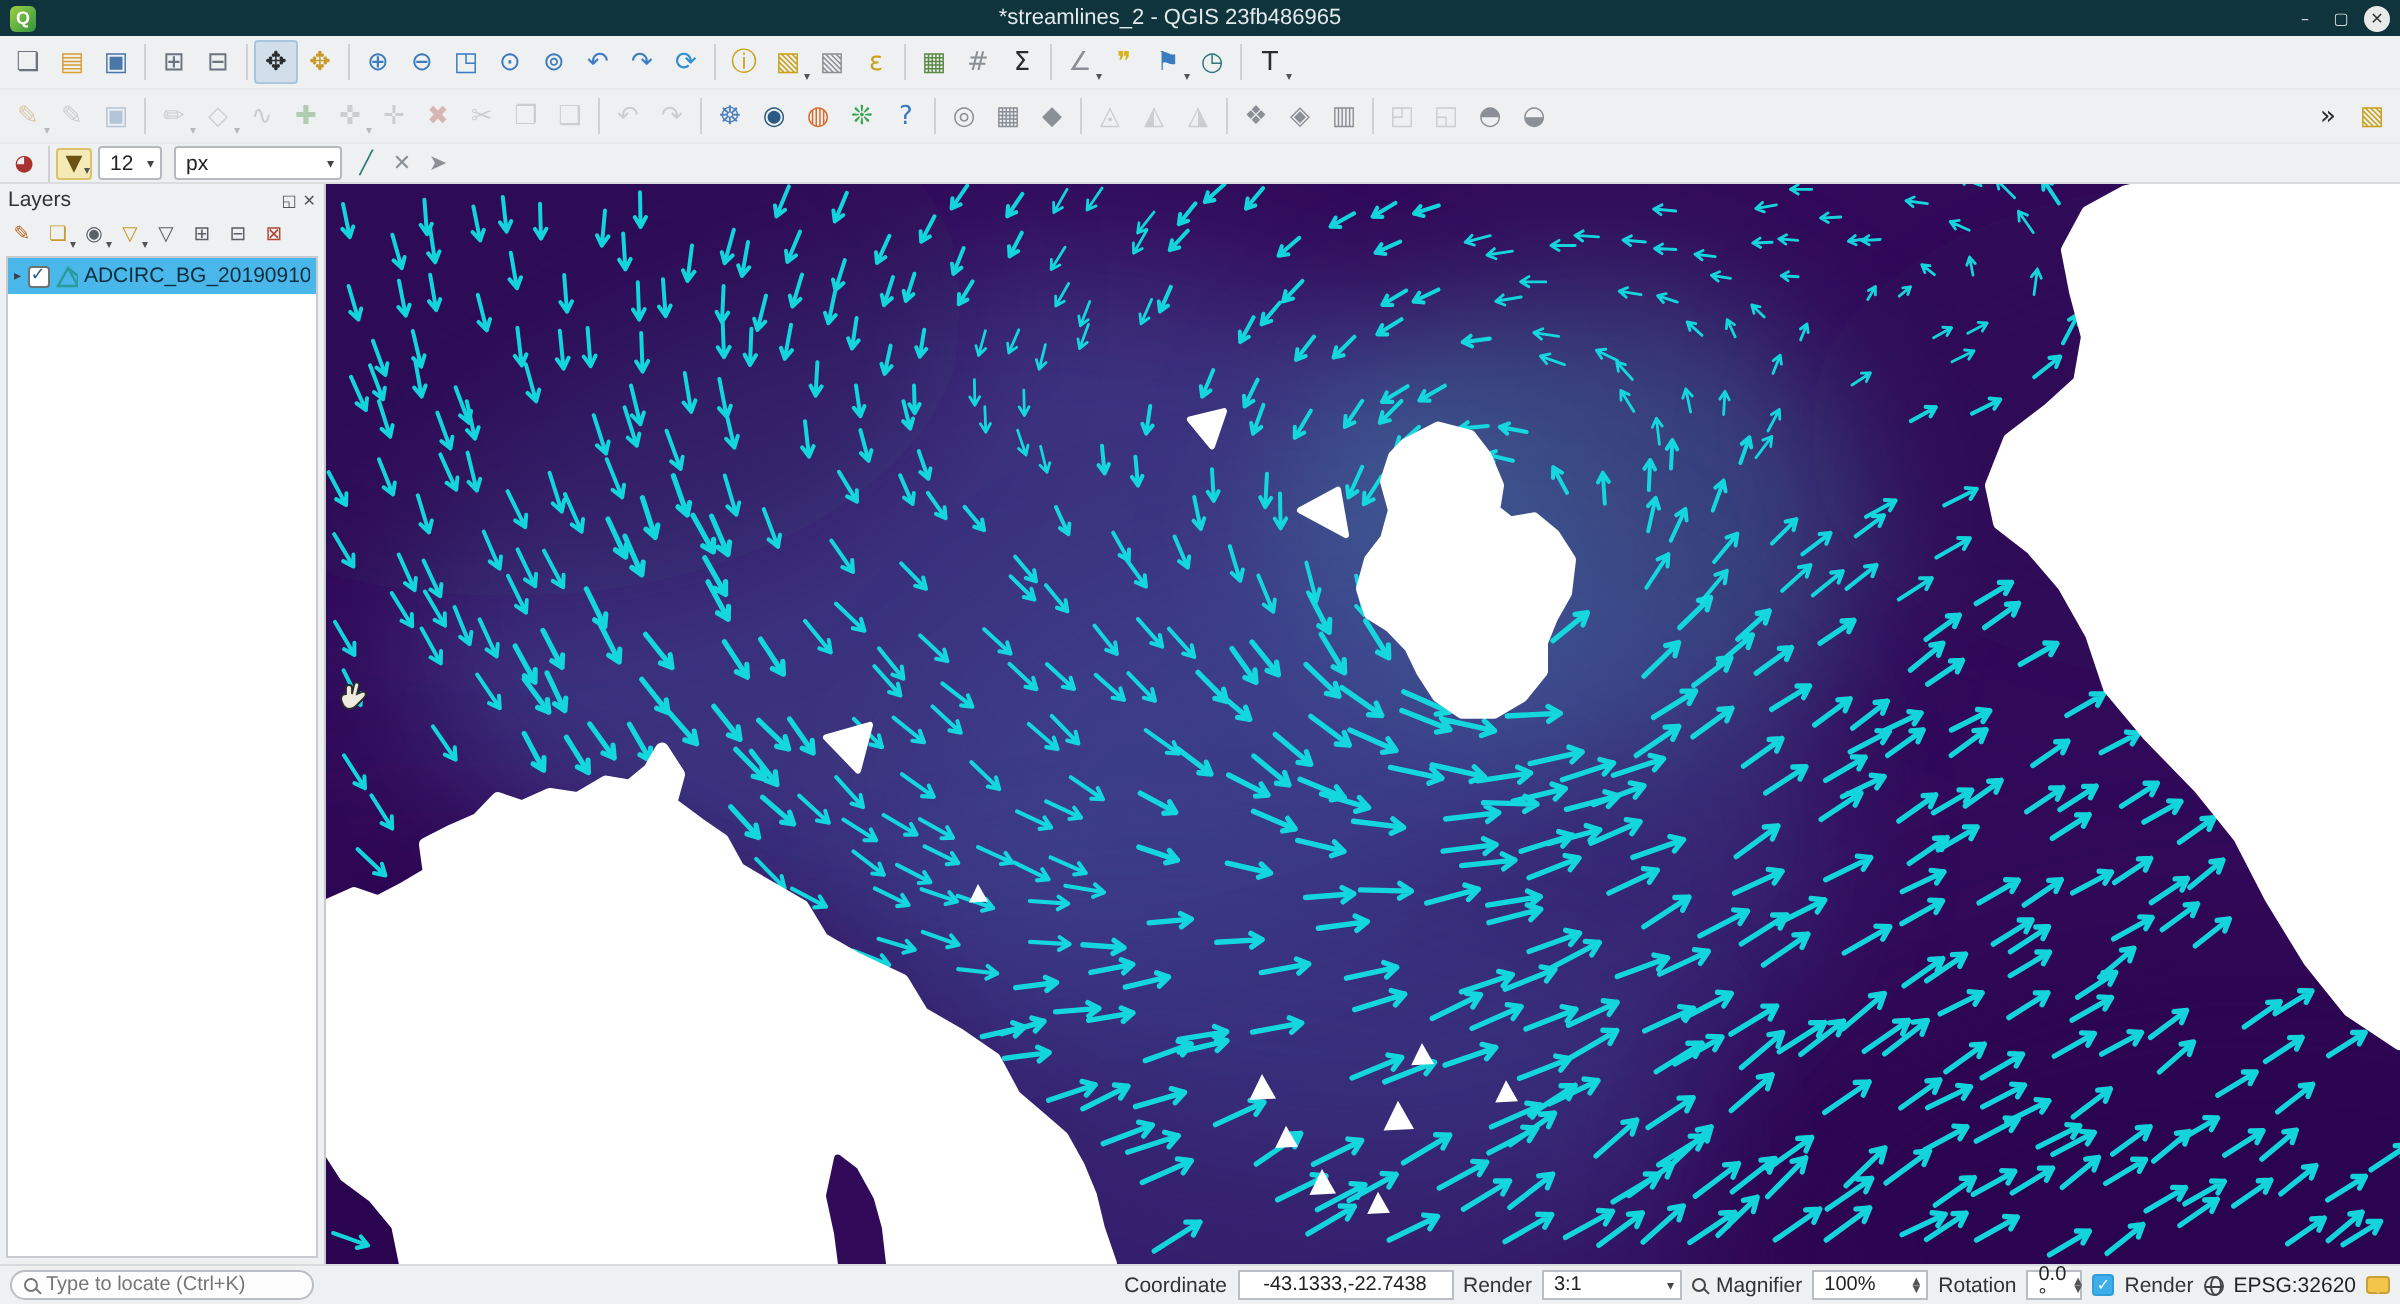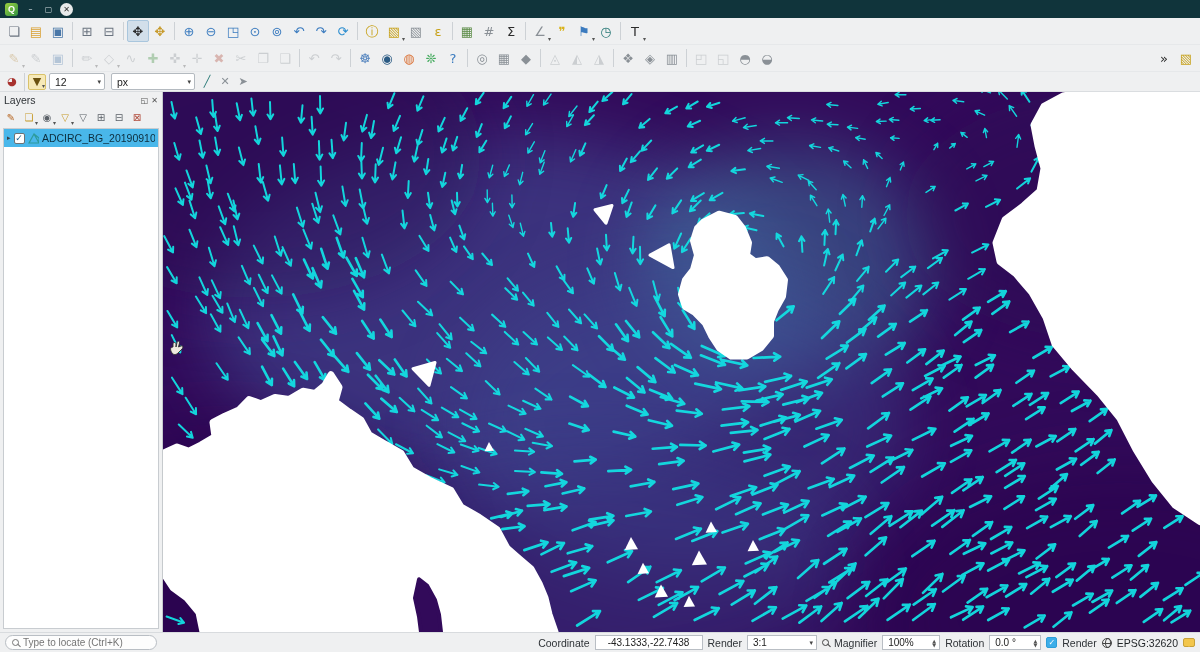--- a/index.html
+++ b/index.html
@@ -80,20 +80,21 @@
 .msg::after{content:"";position:absolute;left:2px;bottom:-4px;border:3px solid transparent;border-top-color:#f3c64b}
 .crs{color:#1f2326;white-space:nowrap}
 </style>
 </head>
 <body>
 
 <div class="app">
 
   <div class="titlebar">
     <span class="qgis-logo">Q</span>
+    <div class="title">*streamlines_2 - QGIS 23fb486965</div>
     <div class="winbtns">
         <span class="winbtn">–</span>
         <span class="winbtn">▢</span>
         <span class="winbtn close">✕</span>
       </div>
   </div>
 
 
   <div class="toolbar row1">
       <div class="tbtn">
@@ -313,21 +314,21 @@
     <div style="display:flex;align-items:center">
         <div class="tbtn">
           <span class="gl" style="color: rgb(168, 50, 46);">◕</span>
         </div>
         <div class="tsep"></div>
         <div class="tbtn hl">
           <span class="gl" style="color: rgb(107, 82, 16);">▼</span>
           <span class="dd">▾</span>
         </div>
       </div>
-    <div class="combo" style="width:56px">
+    <div class="combo" style="width:32px">
       <span style="flex:1">12</span>
         <span class="ca"></span>
     </div>
     <div class="combo" style="width:84px">
       <span style="flex:1">px</span>
         <span class="ca"></span>
     </div>
     <div style="display:flex;align-items:center">
         <div class="tbtn">
           <span class="gl" style="color: rgb(43, 122, 120);">╱</span>
@@ -451,21 +452,21 @@
     <span class="mag dark"></span>
     <span class="sb-label">Magnifier</span>
     <div class="sb-combo" style="width:58px">
       <span style="flex:1">100%</span>
       <span class="spin">
           <span class="up"></span>
           <span class="dn"></span>
         </span>
     </div>
     <span class="sb-label">Rotation</span>
-    <div class="sb-combo" style="width:52px">
+    <div class="sb-combo" style="width:28px">
       <span style="flex:1">0.0 °</span>
       <span class="spin">
           <span class="up"></span>
           <span class="dn"></span>
         </span>
     </div>
     <span class="sb-check checked"></span>
     <span class="sb-label">Render</span>
     <span class="globe"></span>
     <span class="crs">EPSG:32620</span>

